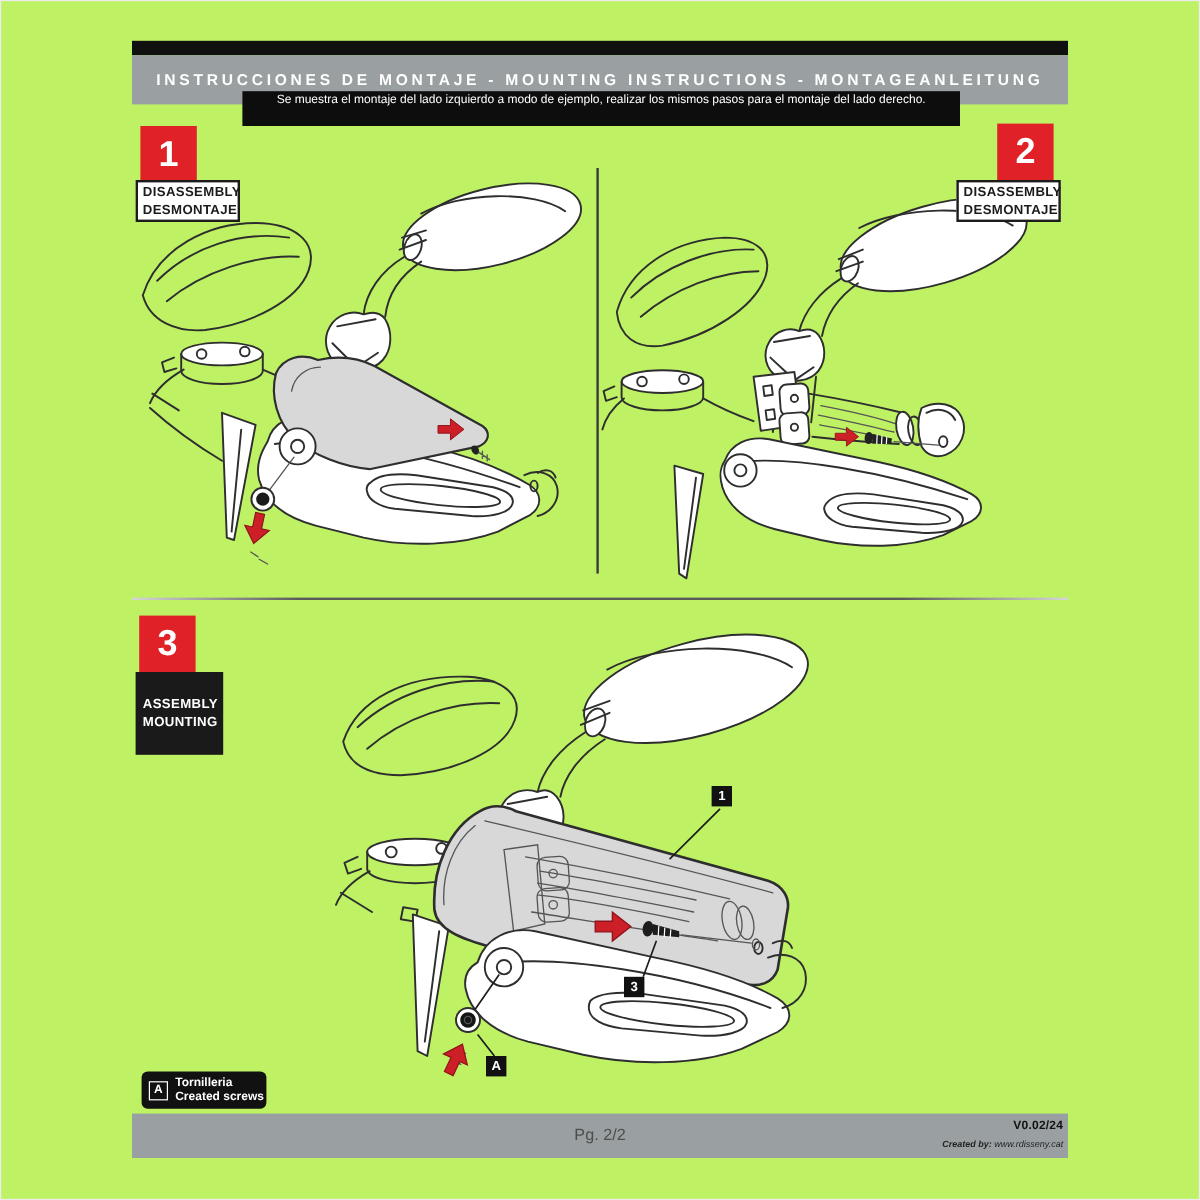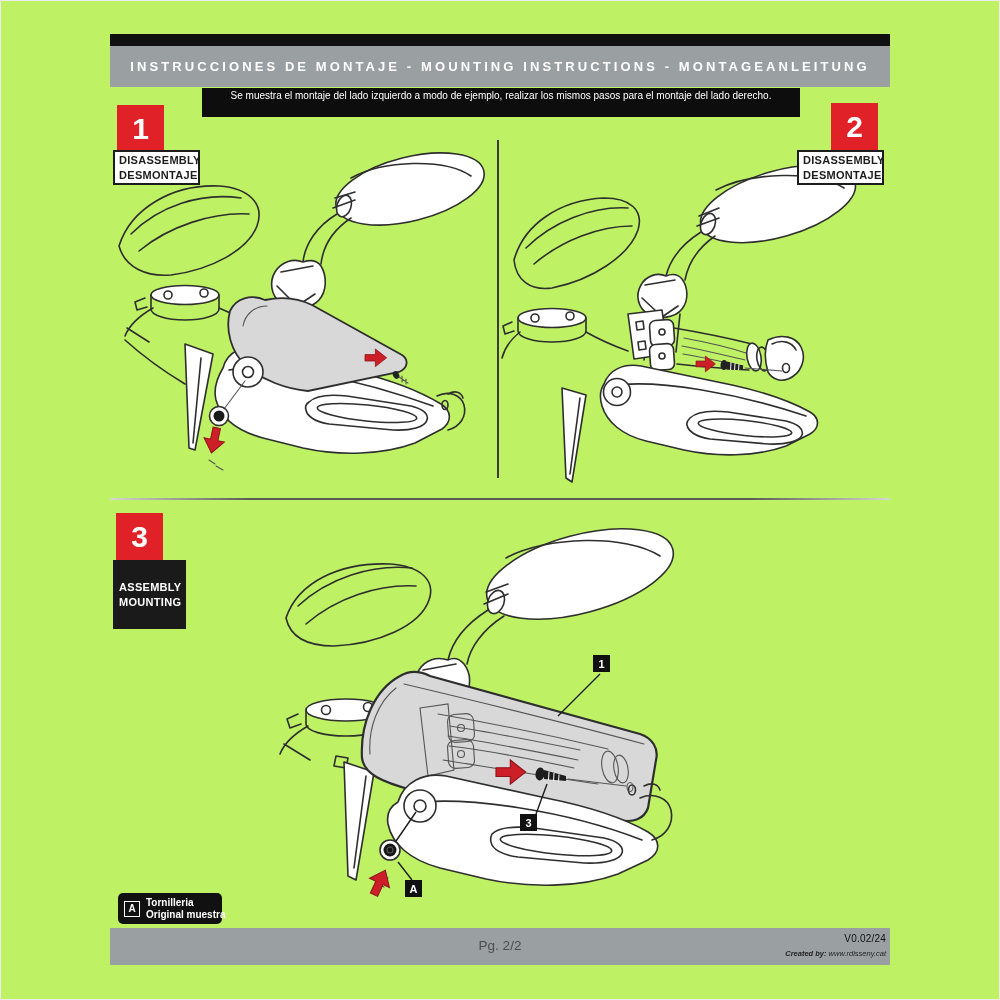--- a/index.html
+++ b/index.html
@@ -8,21 +8,21 @@
   }
   *{margin:0;padding:0;box-sizing:border-box;}
   body{font-family:"Liberation Sans",sans-serif;background:#fff;}
   #canvas{position:relative;width:1000px;height:1000px;background:#bef264;overflow:hidden;}
   .page-border{position:absolute;inset:0;border:1px solid #ececec;pointer-events:none;z-index:9;}
   .abs{position:absolute;}
   
   .top-black{left:110px;top:34px;width:780px;height:12px;background:#101010;}
   .title-bar{left:110px;top:46px;width:780px;height:41px;background:var(--header-gray);display:flex;align-items:center;justify-content:center;}
   .title-bar span{color:#fff;font-weight:bold;font-size:13px;letter-spacing:3.1px;white-space:nowrap;}
-  .notice{left:202px;top:88px;width:598px;height:29px;background:#0d0d0d;color:#fff;text-align:center;
+  .notice{left:202px;top:76px;width:598px;height:29px;background:#0d0d0d;color:#fff;text-align:center;
           font-size:10px;line-height:12.6px;padding-top:2px;white-space:nowrap;}
   
   .stepnum{width:47px;height:47px;background:var(--accent-red);color:#fff;display:flex;align-items:center;justify-content:center;
            font-size:30px;font-weight:bold;z-index:3;}
   .steplabel{z-index:3;background:#fff;border:2px solid #1c1c1c;color:#1c1c1c;text-align:center;
              font-size:11px;font-weight:bold;line-height:14.5px;padding:1px 4px;letter-spacing:.3px;white-space:nowrap;}
   .steplabel.dark{background:#1a1a1a;color:#fff;border:none;padding:20px 6px;}
   
   .vdiv{left:497px;top:140px;width:2px;height:338px;background:#3c3c3c;}
   .hdiv{left:110px;top:498px;width:780px;height:1.6px;
@@ -32,21 +32,21 @@
            font-size:11px;font-weight:bold;z-index:4;}
   
   .hwbadge{left:118px;top:893px;width:104px;height:31px;background:#111;border-radius:5px;display:flex;align-items:center;
            padding:0 6px;gap:6px;z-index:4;}
   .hwicon{width:16px;height:16px;border:1.6px solid #fff;color:#fff;display:flex;align-items:center;justify-content:center;
           font-size:10px;font-weight:bold;flex:0 0 auto;}
   .hwtext{color:#fff;font-size:10px;font-weight:bold;line-height:11.5px;white-space:nowrap;}
   
   .footer-bar{left:110px;top:928px;width:780px;height:37px;background:var(--header-gray);}
   .pg{left:110px;top:938px;width:780px;text-align:center;color:#4d4d4d;font-size:13.5px;}
-  .version{right:114px;top:933px;color:#111;font-size:10px;font-weight:normal;text-align:center;letter-spacing:.2px;}
+  .version{right:114px;top:933px;color:#111;font-size:10px;font-weight:bold;text-align:center;letter-spacing:.2px;}
   .credit{right:114px;top:949px;color:#222;font-size:7.5px;font-style:italic;text-align:right;}
   .credit b{font-weight:bold;}
   svg{position:absolute;overflow:visible;}
   .ln{fill:none;stroke:var(--line);stroke-width:1.6;stroke-linecap:round;stroke-linejoin:round;}
   .lnw{fill:#fff;stroke:var(--line);stroke-width:1.6;stroke-linejoin:round;}
   .thin{fill:none;stroke:#555;stroke-width:1.1;stroke-linecap:round;}
   .arrow{fill:var(--arrow-red);stroke:#8e1219;stroke-width:1;}
 </style>
 </head>
 <body>
@@ -308,21 +308,21 @@
   <div class="abs callout" style="left:405px;top:880px;">
     <span>A</span>
   </div>
 
   <div class="abs hwbadge">
     <div class="hwicon">
       <span>A</span>
     </div>
     <div class="hwtext">
       <div>Tornilleria</div>
-      <div>Original muestra</div>
+      <div>Created screws</div>
     </div>
   </div>
 
   <div class="abs footer-bar"></div>
   <div class="abs pg">
     <span>Pg. 2/2</span>
   </div>
   <div class="abs version">
     <span>V0.02/24</span>
   </div>

